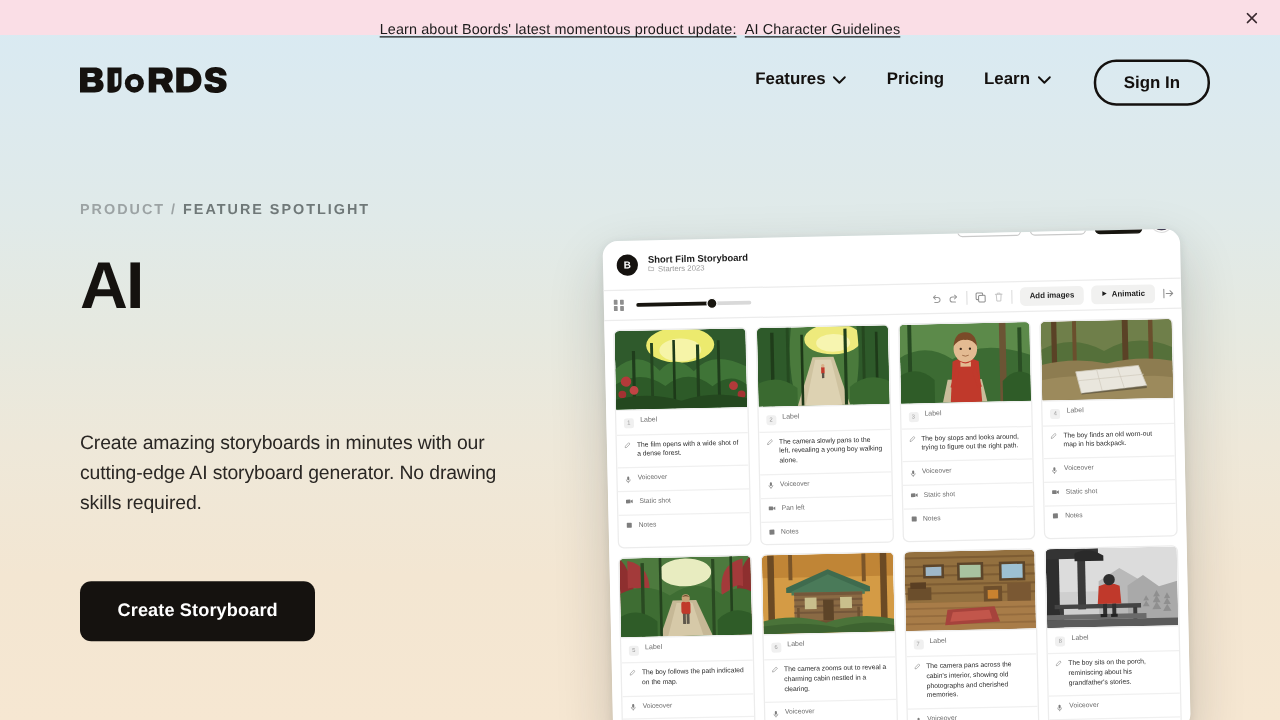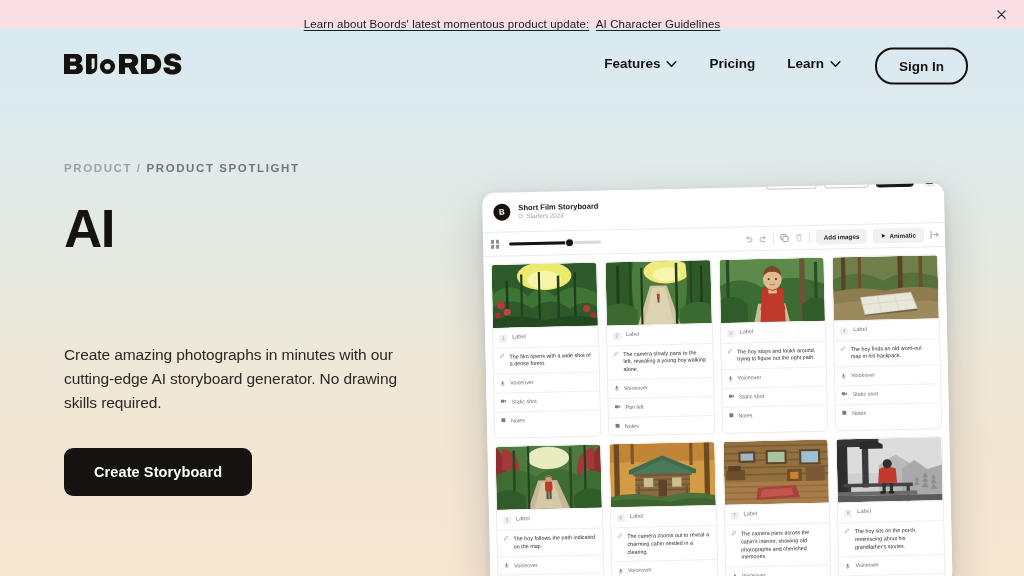--- a/index.html
+++ b/index.html
@@ -80,21 +80,21 @@
   .crumb .sep { color:#9ca3a4; }
   h1.hero-title {
     font-size:53px; line-height:1.10; font-weight:700;
     color:#15120f; letter-spacing:-1.4px; margin-bottom:26px;margin-top:14px;
   }
   .hero-sub {
     font-size:15.5px; line-height:1.55; color:#2a2724; width:345px;
     letter-spacing:-.1px;
   }
   .cta {
-    margin-top:33px;
+    margin-top:50px;
     display:inline-block; background:#15120f; color:#fff;
     font-size:14.5px; font-weight:700; letter-spacing:.1px;
     padding:16px 30px; border-radius:9px; border:none;
     cursor:pointer; font-family:inherit;
   }
 
   
   .app-wrap {
     position:absolute; left:486px; top:166px;
     width:462px; height:420px;
@@ -257,29 +257,29 @@
       </div>
 
       <button class="signin">Sign In</button>
     </div>
   </div>
 
   <div class="hero-left">
     <div class="crumb">
       <span>PRODUCT</span>
       <span class="sep">/</span>
-      <span class="c2">PRODUCT SPOTLIGHT</span>
+      <span class="c2">FEATURE SPOTLIGHT</span>
     </div>
 
     <h1 class="hero-title">
       <span>AI</span><br>
       <br>
     </h1>
 
-    <p class="hero-sub">Create amazing photographs in minutes with our cutting-edge AI storyboard generator. No drawing skills required.</p>
+    <p class="hero-sub">Create amazing storyboards in minutes with our cutting-edge AI storyboard generator. No drawing skills required.</p>
 
     <button class="cta">Create Storyboard</button>
   </div>
 
   <div class="app-wrap">
     <div class="app-card">
 
       <div class="app-topbar">
         <div class="doc-mark">
           <span>B</span>

